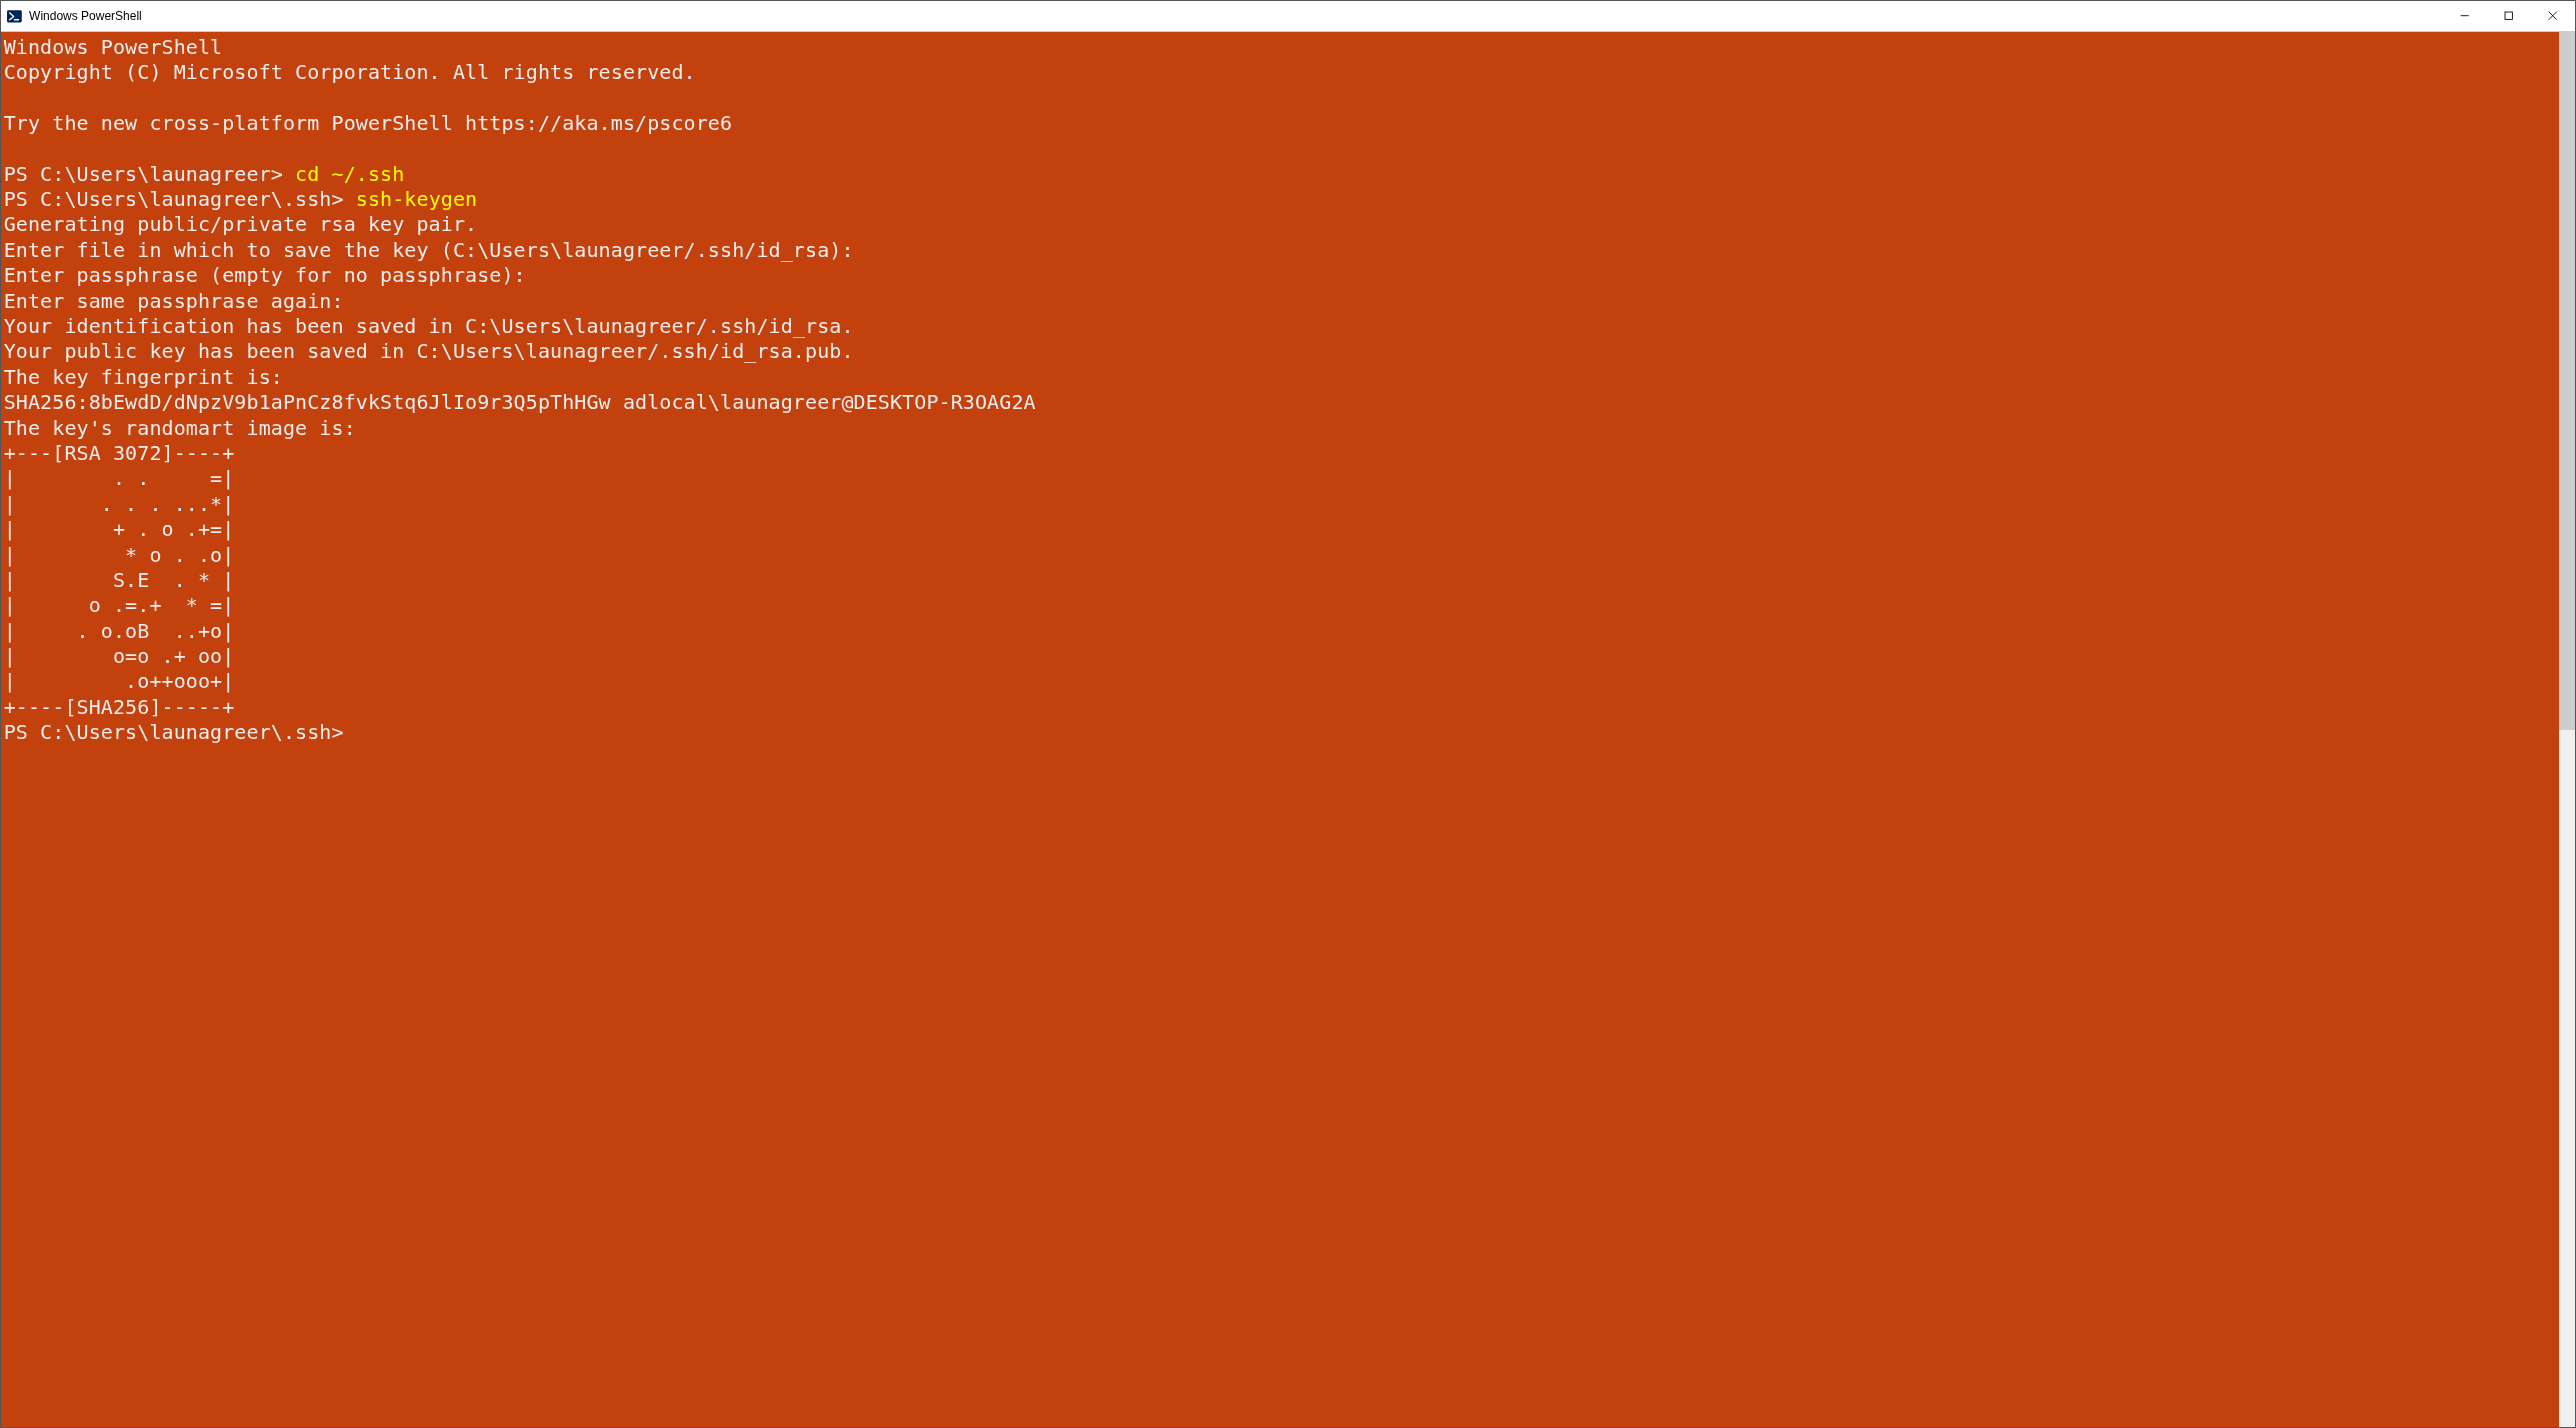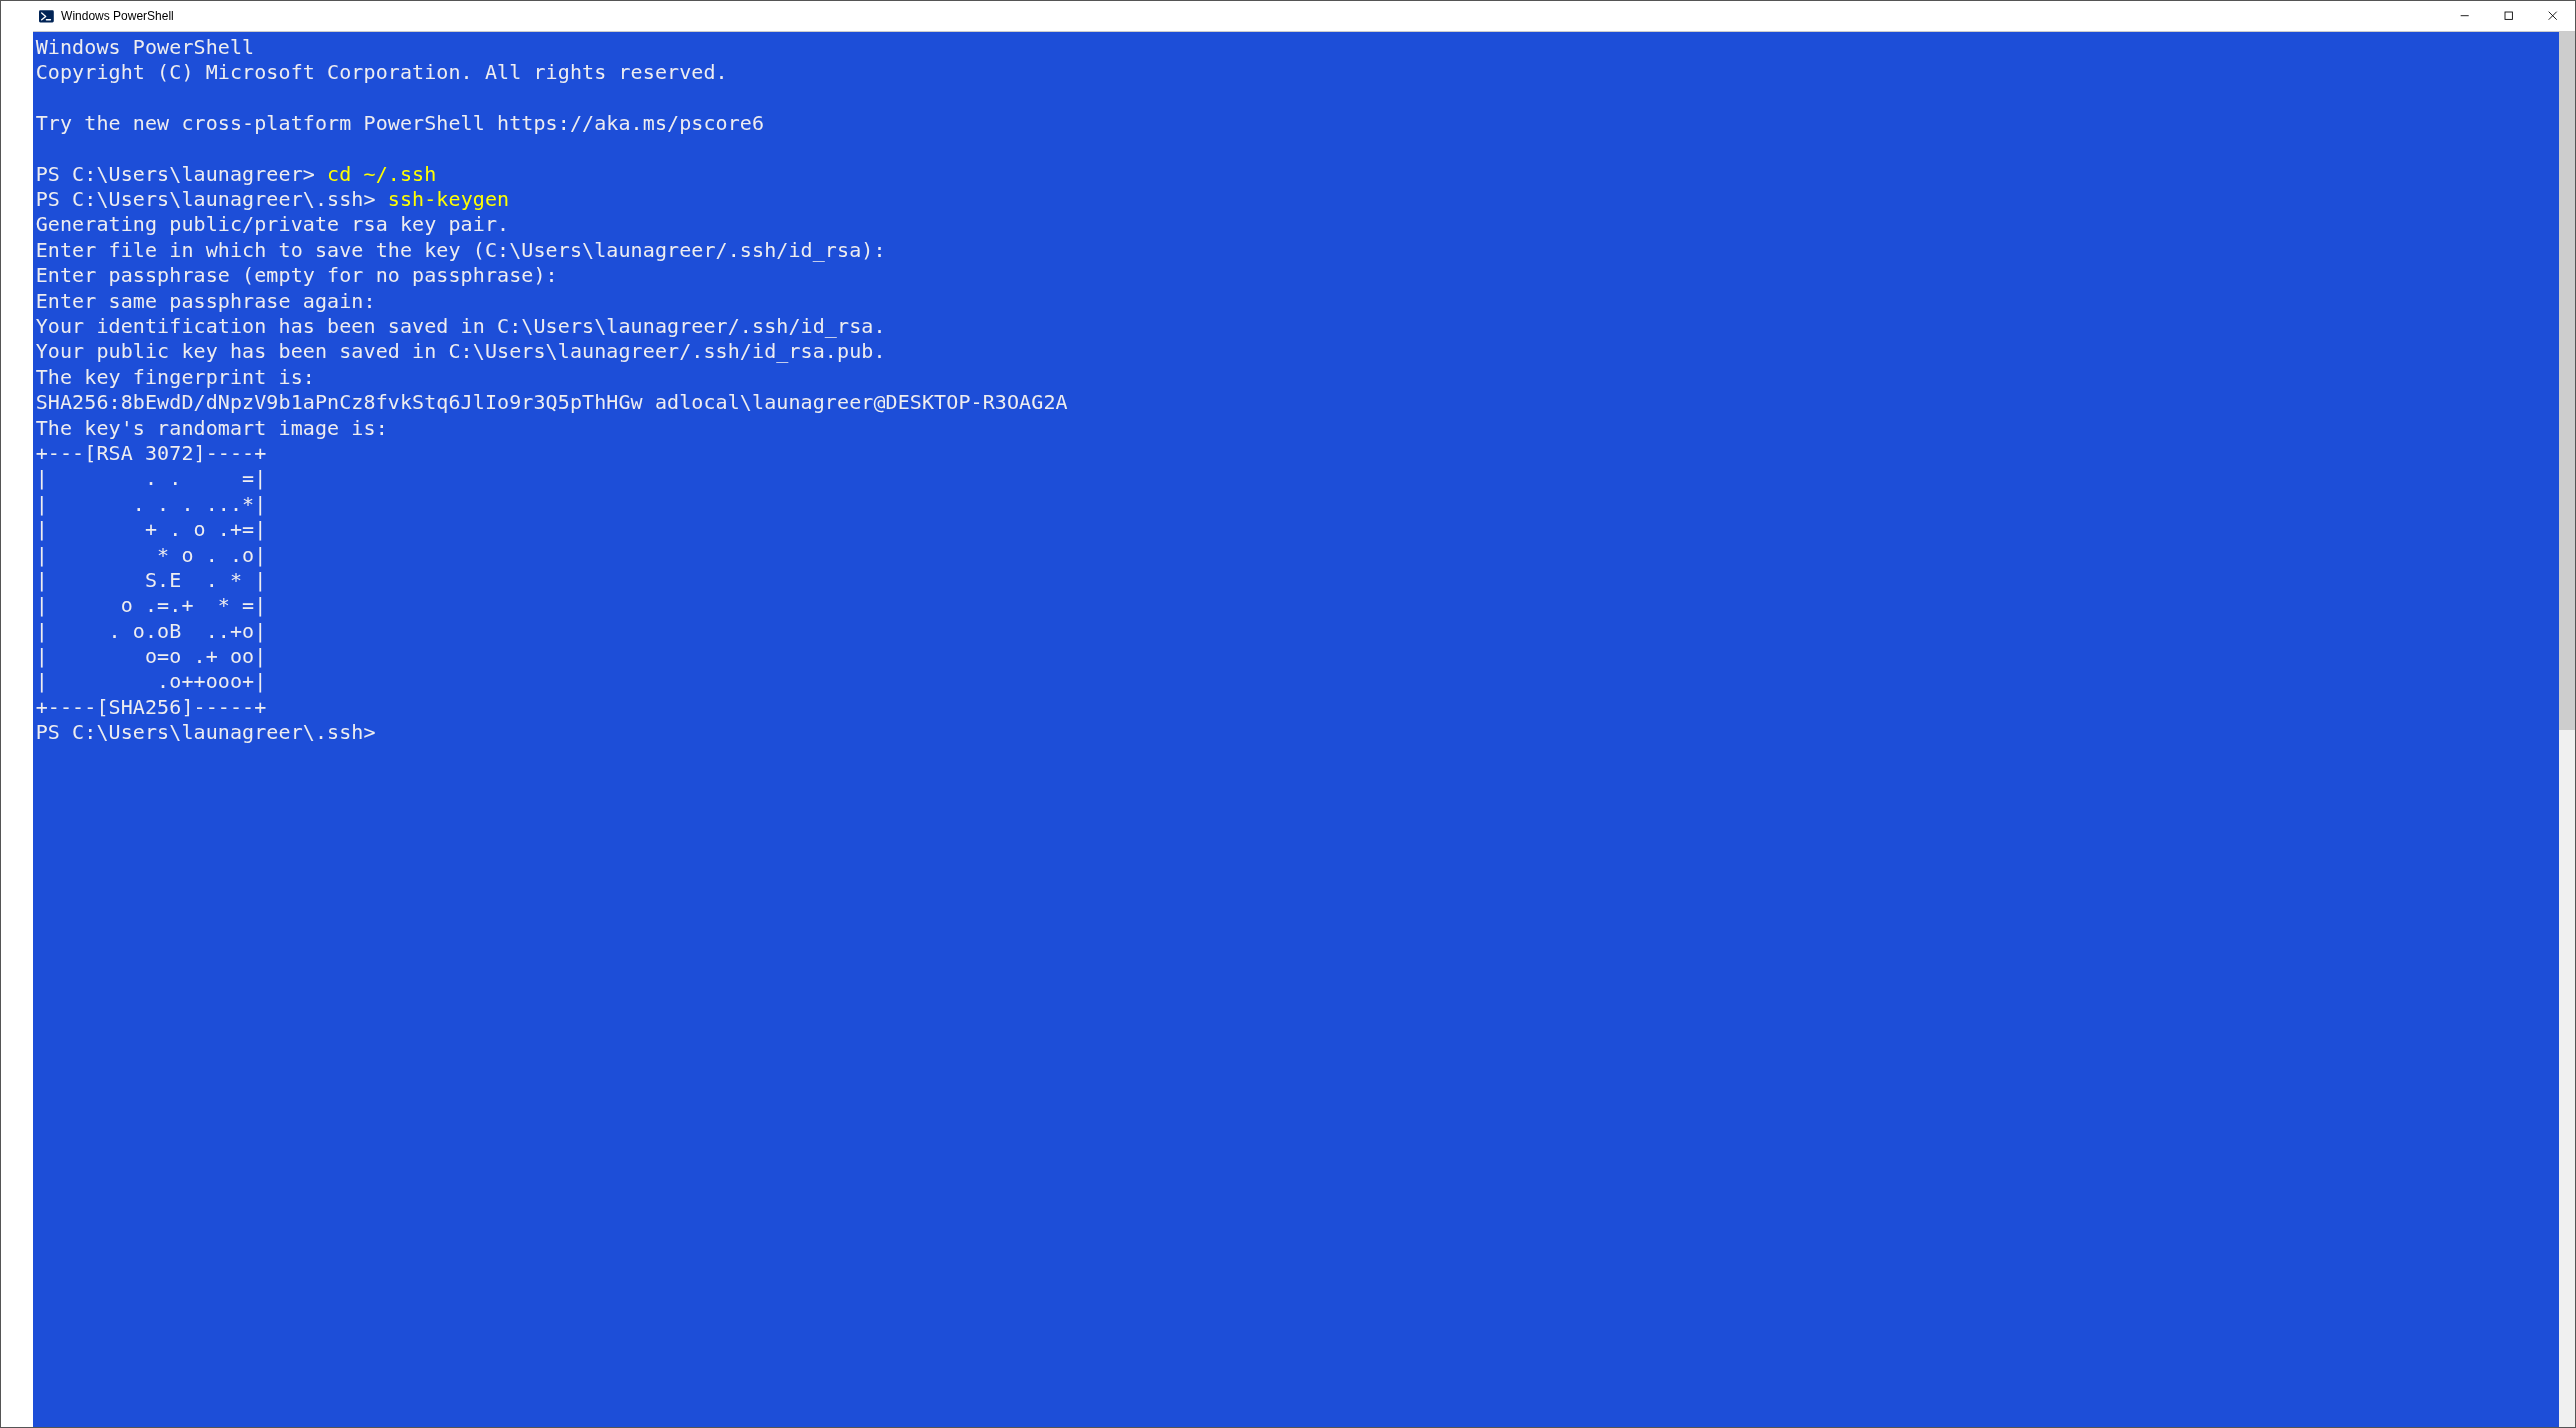--- a/index.html
+++ b/index.html
@@ -3,21 +3,20 @@
 <meta charset="utf-8">
 <style>
   * { margin: 0; padding: 0; box-sizing: border-box; }
   html, body { width: 100%; height: 100%; font-family: "Segoe UI", Tahoma, sans-serif; background: #fff; }
   .window {
     width: 100%;
     height: 100%;
     display: flex;
     flex-direction: column;
     border: 0.7px solid #555;
-    padding-left: 32px;
   }
   .titlebar {
     height: 31px;
     background: #ffffff;
     display: flex;
     align-items: center;
     padding: 0 0 0 5.4px;
     border-bottom: 0.7px solid #ccc;
     flex-shrink: 0;
   }
@@ -48,21 +47,21 @@
     color: #000;
     cursor: pointer;
   }
   .content-wrap {
     flex: 1;
     display: flex;
     min-height: 0;
   }
   .terminal {
     flex: 1;
-    background: #1d4ed8;
+    background: #c2410c;
     color: #eeedf0;
     font-family: Consolas, "Lucida Console", monospace;
     font-size: 20px;
     line-height: 1.27;
     padding: 2.7px 0 0 2.7px;
     overflow: hidden;
     white-space: pre;
     letter-spacing: 0.1px;
   }
   .scrollbar {

